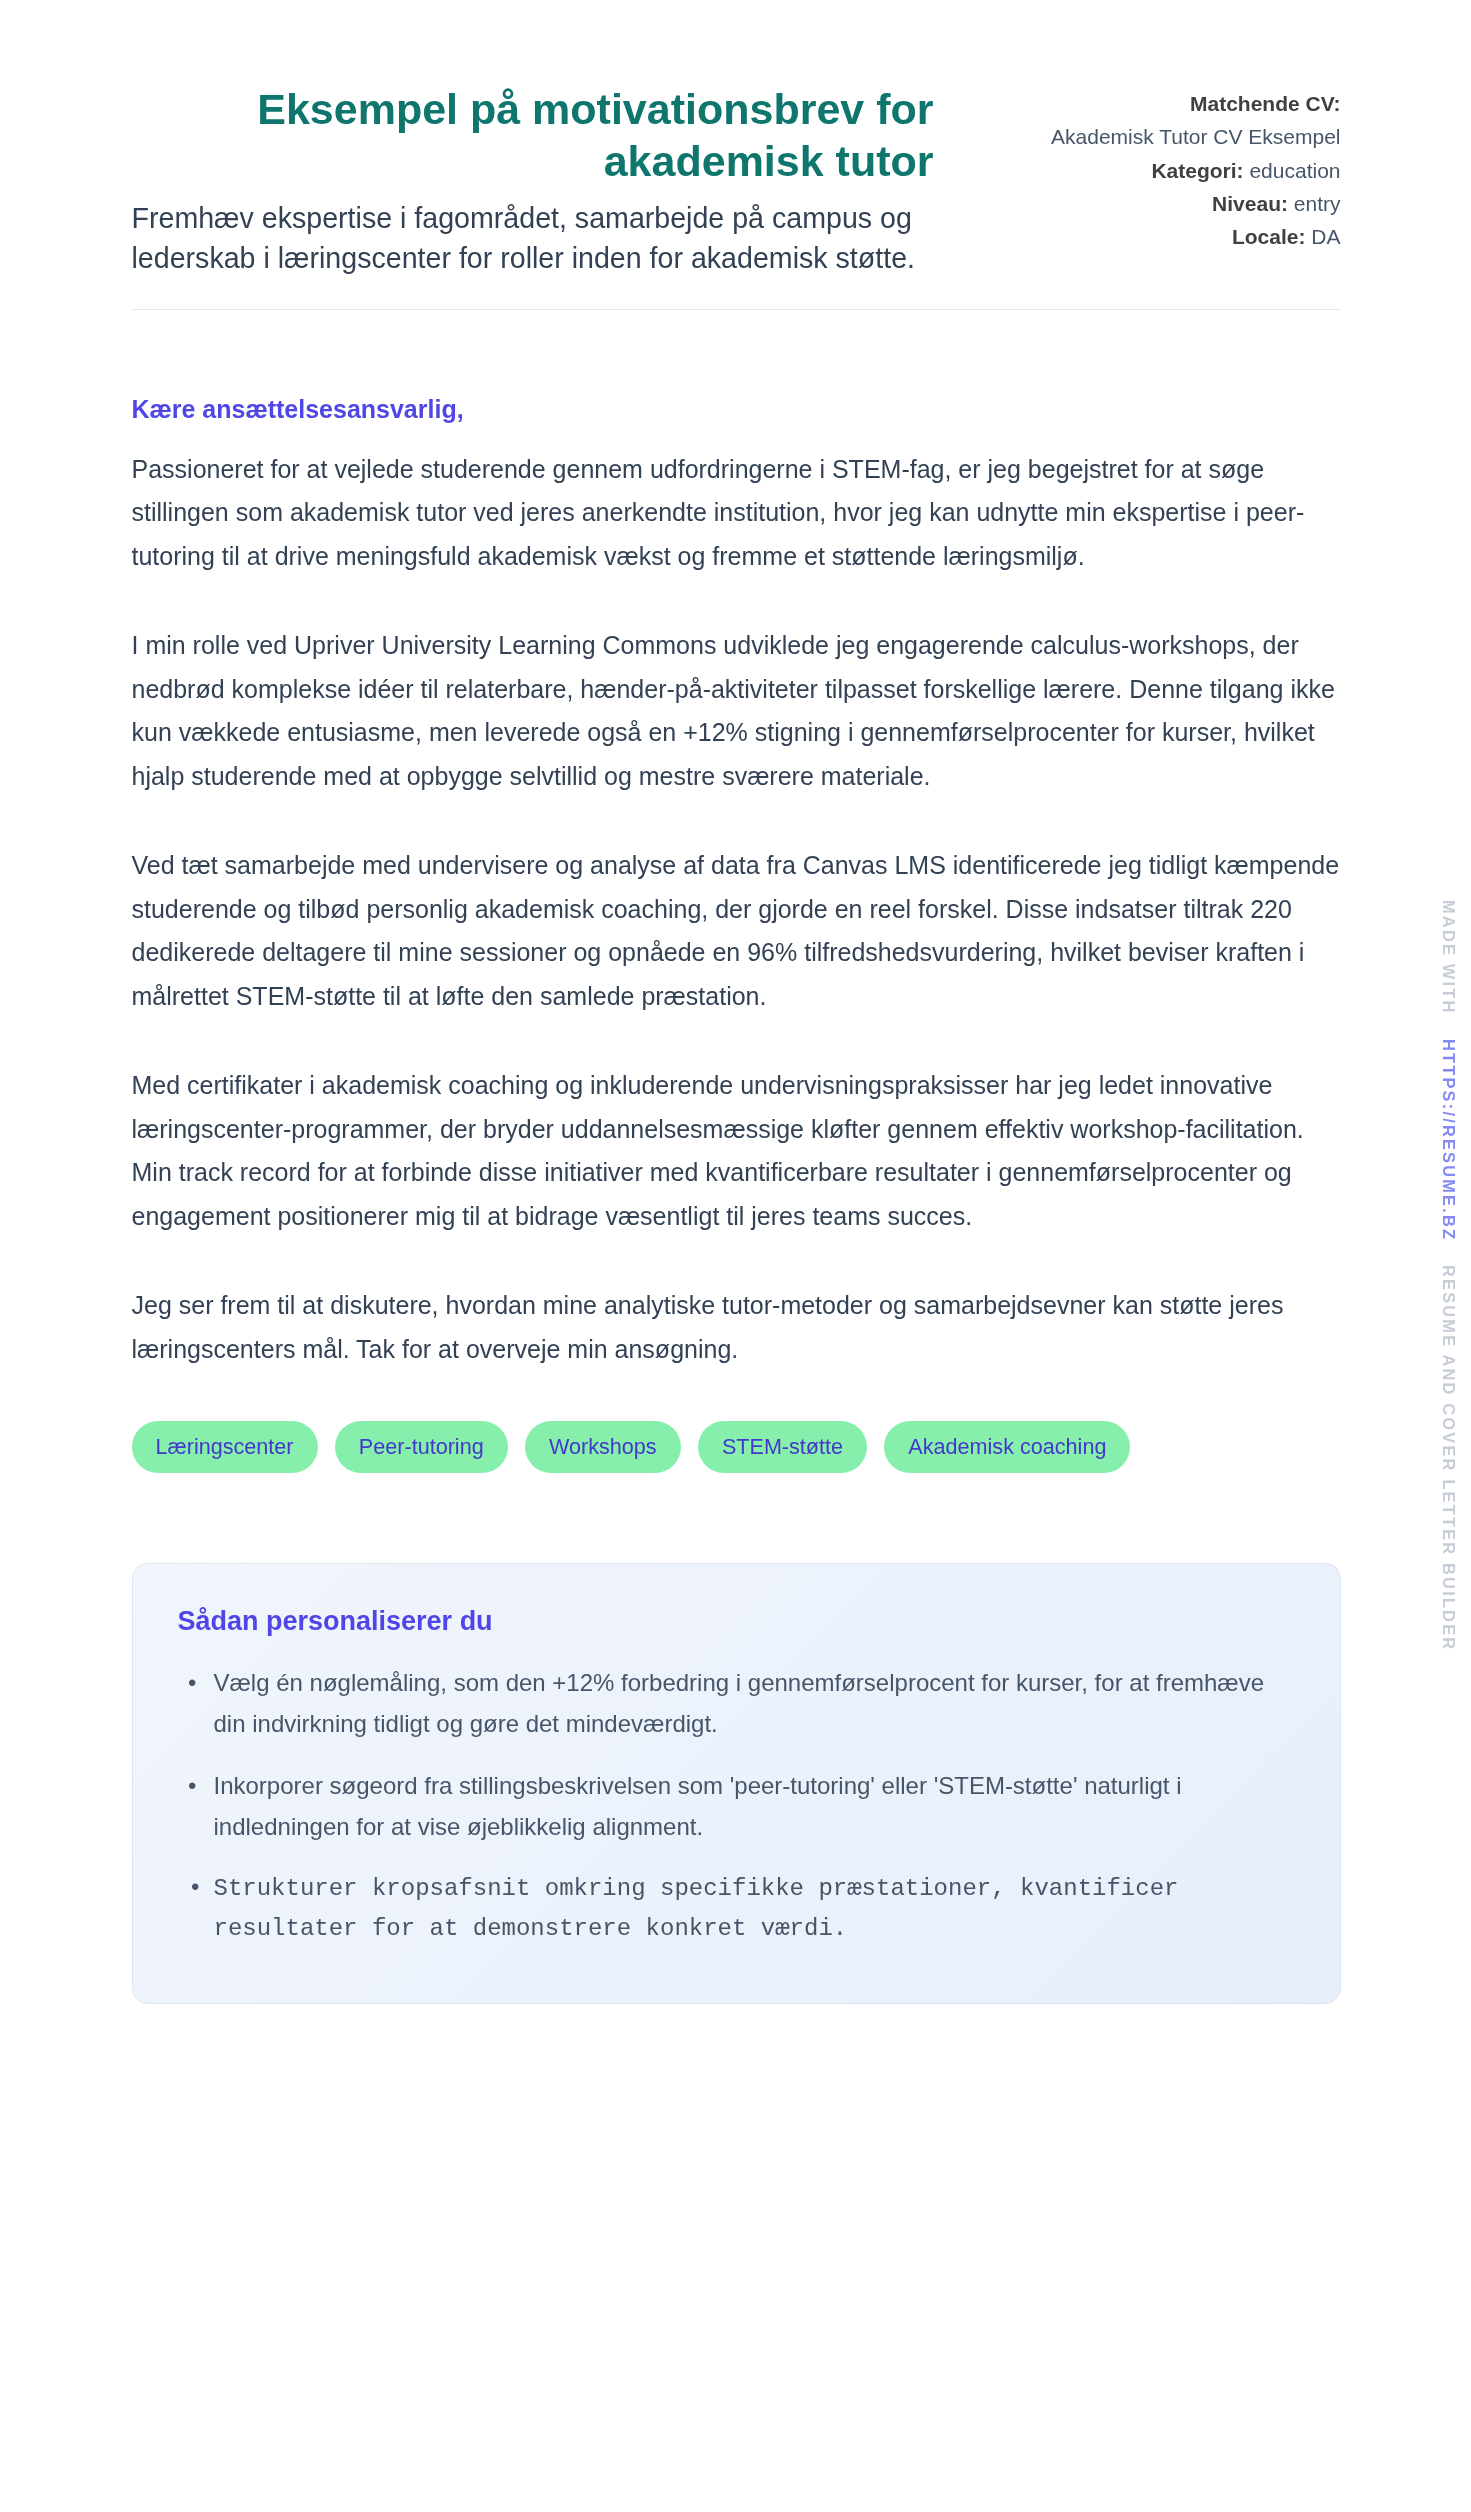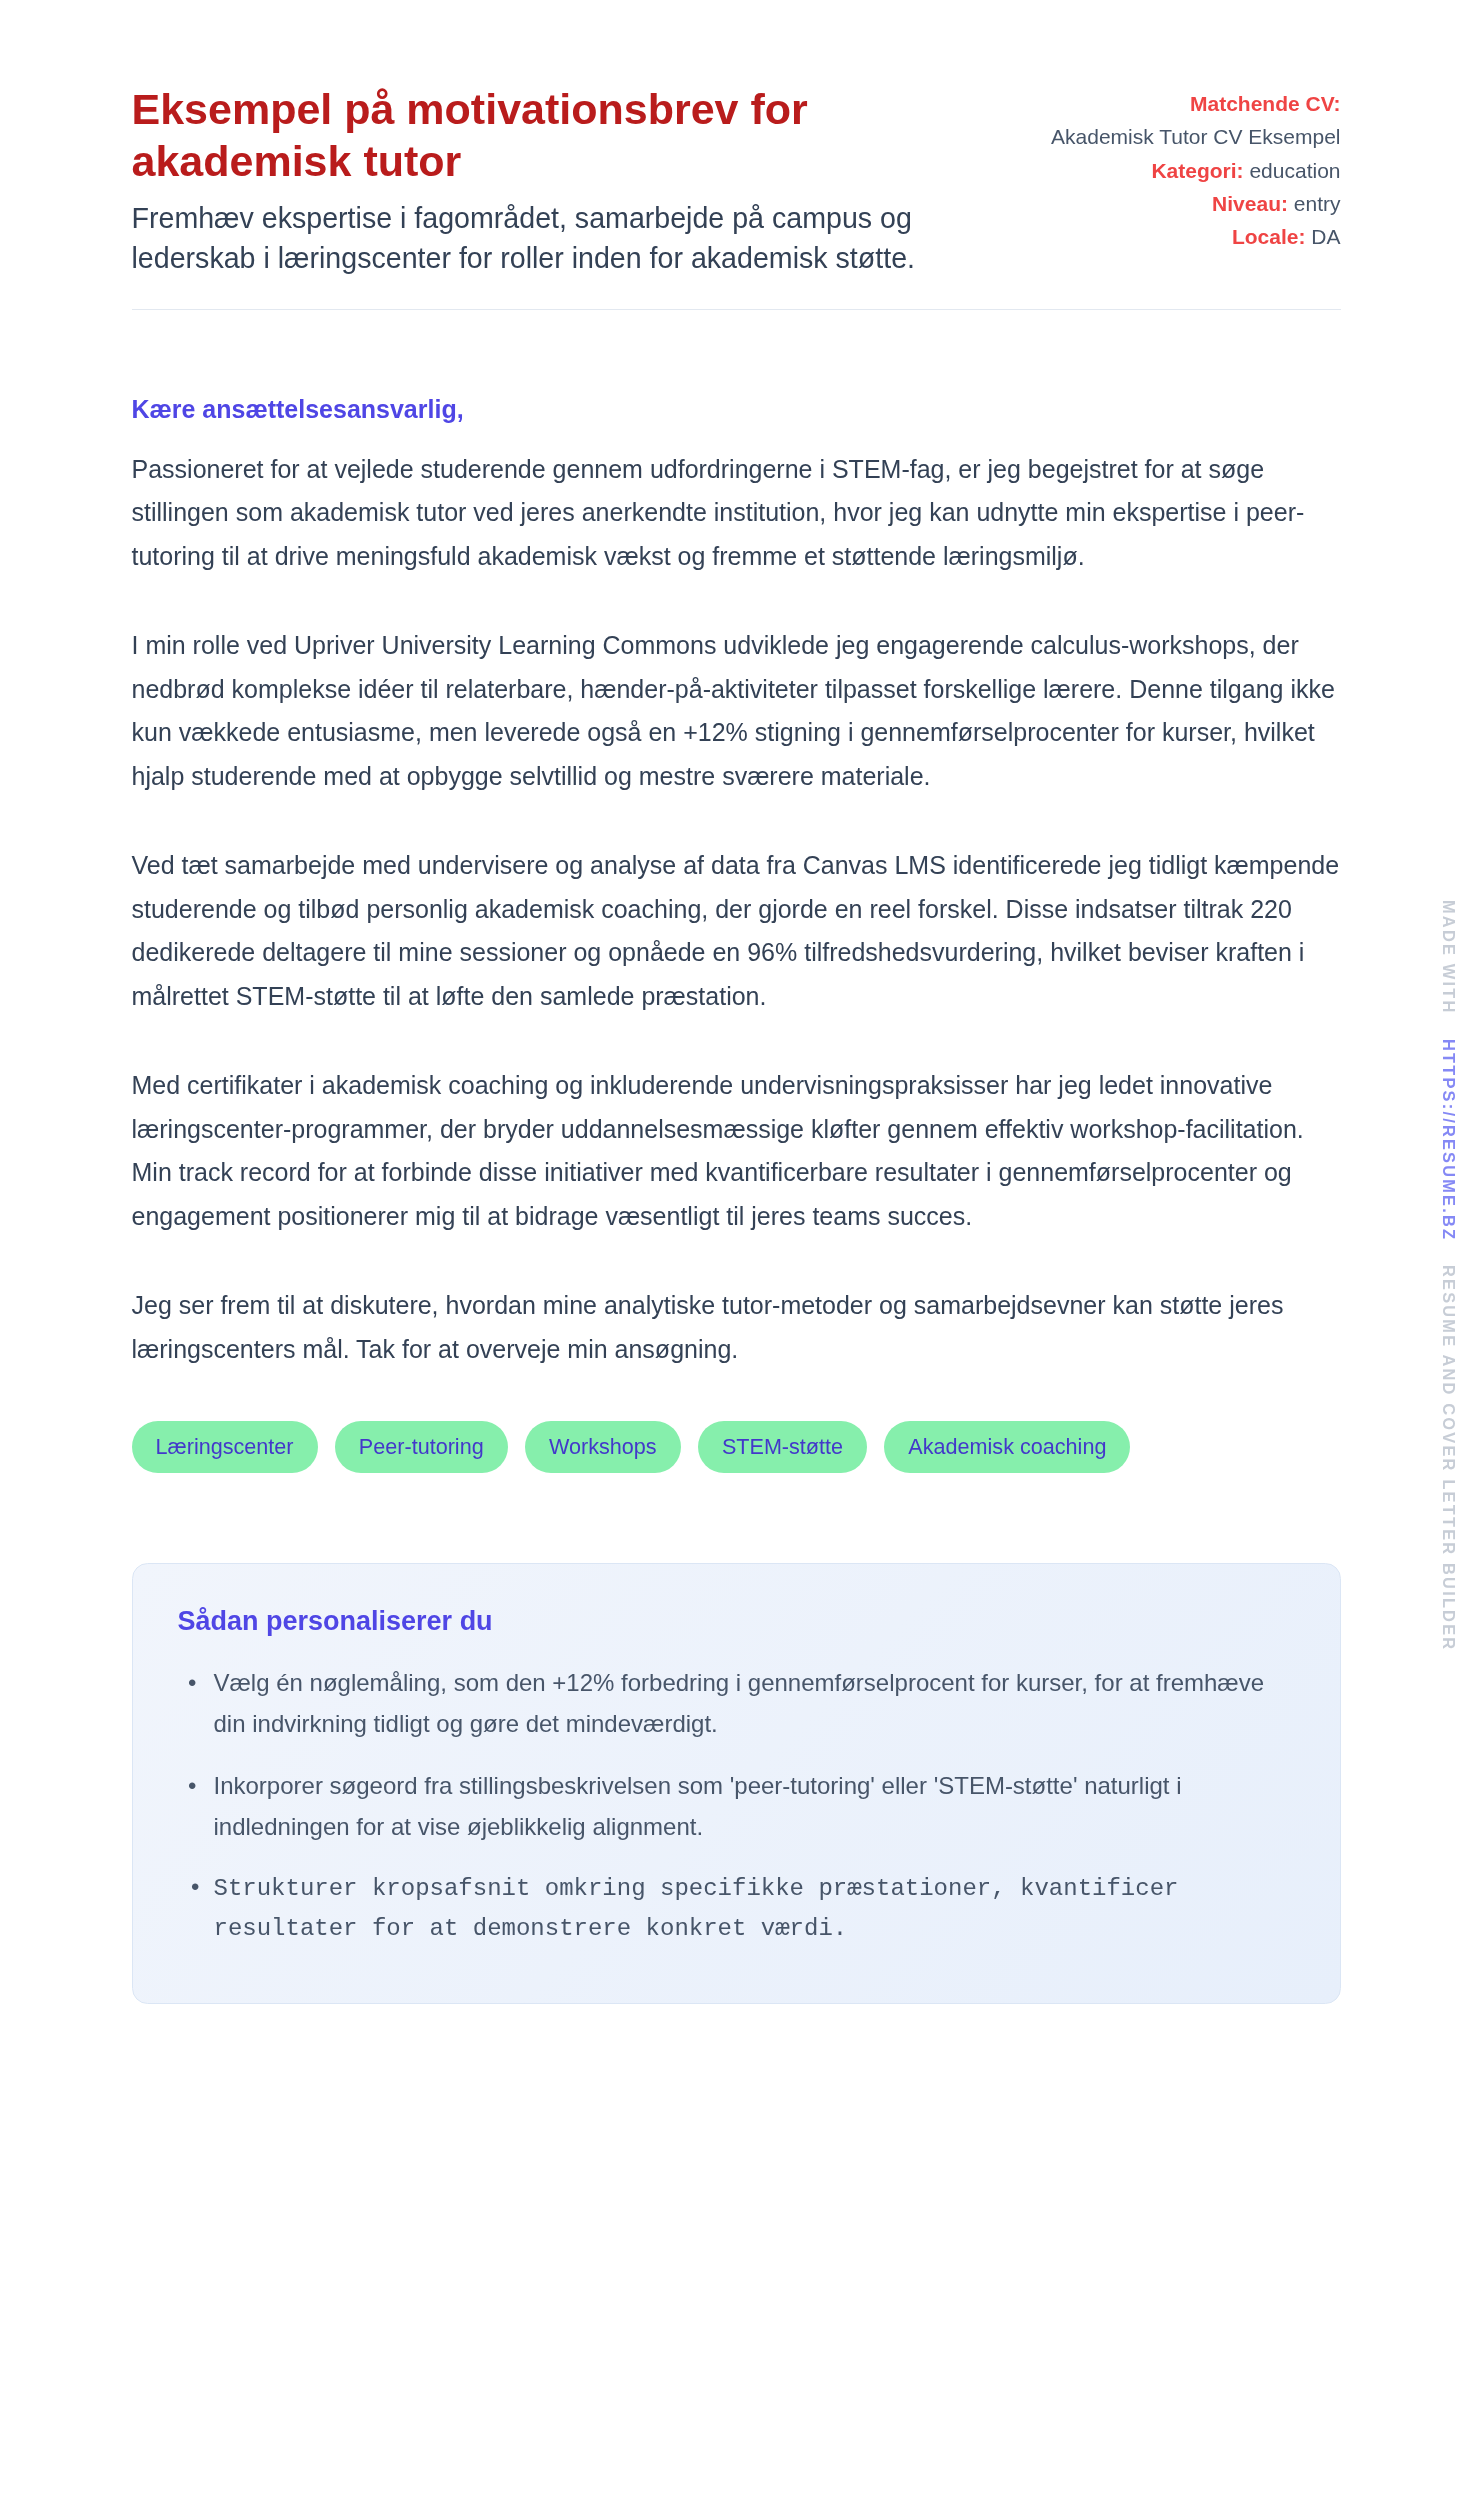--- a/index.html
+++ b/index.html
@@ -14,44 +14,45 @@
   }
   .container {
     width: 1209px;
     margin: 0 auto;
     padding-top: 83px;
   }
   
   .header { display: flex; justify-content: space-between; gap: 35px; }
   .header-left { flex: 1; max-width: 970px; }
   .title {
-    color: #b91c1c;
+    color: #0f766e;
     font-size: 43px;
     font-weight: 700;
     line-height: 1.22;
     max-width: 935px;
     margin-bottom: 10.4px;
+    text-align: right;
   }
   .subtitle {
     color: #334155;
     font-size: 28.6px;
     font-weight: 400;
     line-height: 1.4;
     max-width: 926px;
   }
   .meta {
     width: 372px;
     flex: none;
     text-align: right;
     font-size: 21px;
     line-height: 1.5;
     color: #475569;
     padding-top: 5.2px;
   }
-  .meta-label { font-weight: 700; color: #ef4444; }
+  .meta-label { font-weight: 700; color: #404040; }
   .meta-row { margin-bottom: 1.7px; }
   .divider {
     border: none;
     border-top: 0.9px solid #e2e8f0;
     margin-top: 31px;
   }
   
   .letter { margin-top: 78px; }
   .greeting {
     color: #4f46e5;

